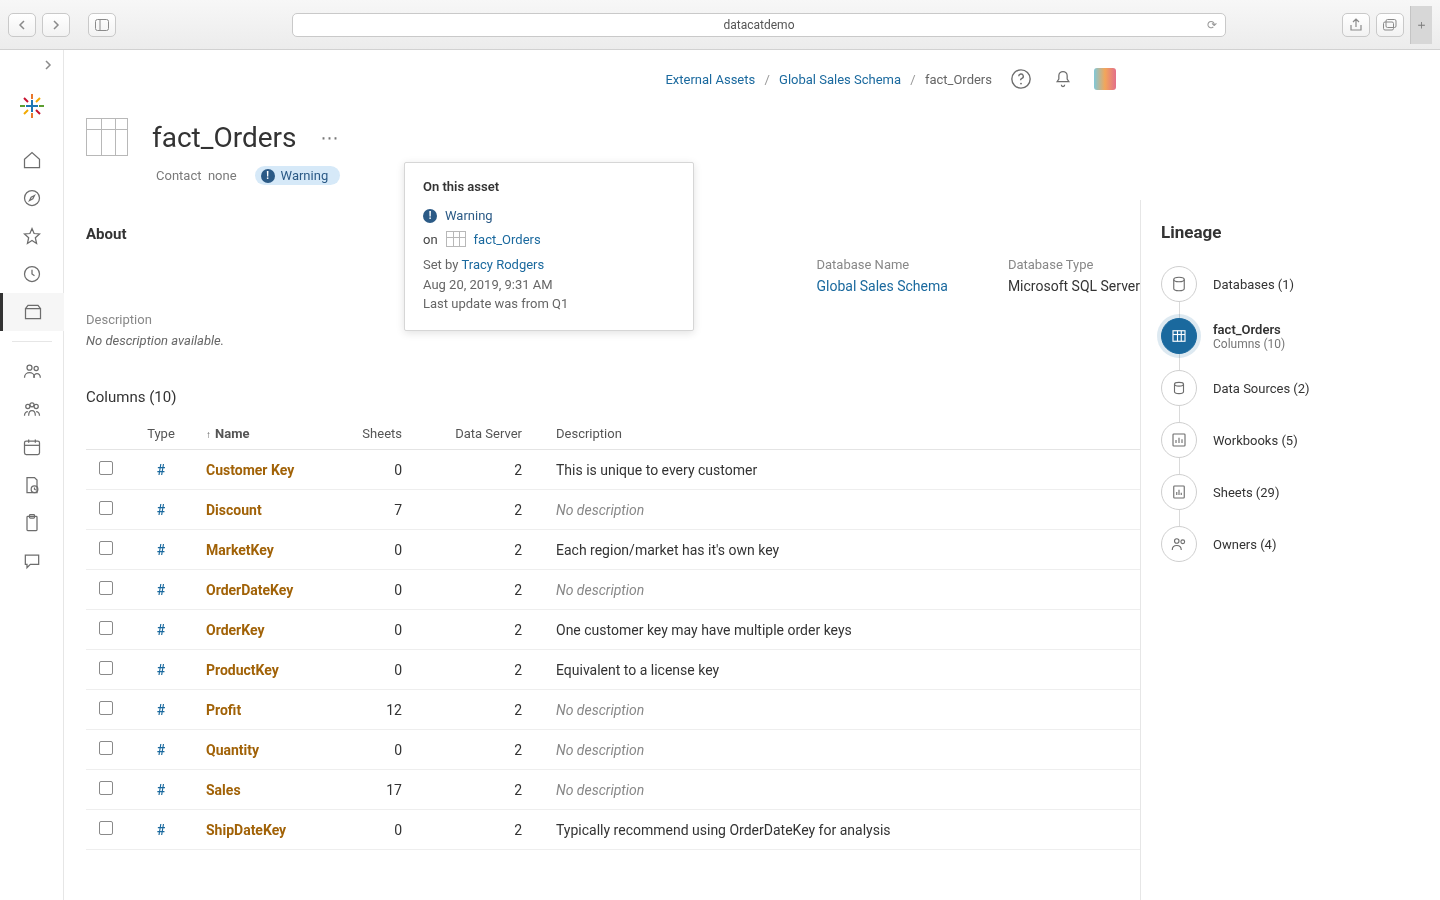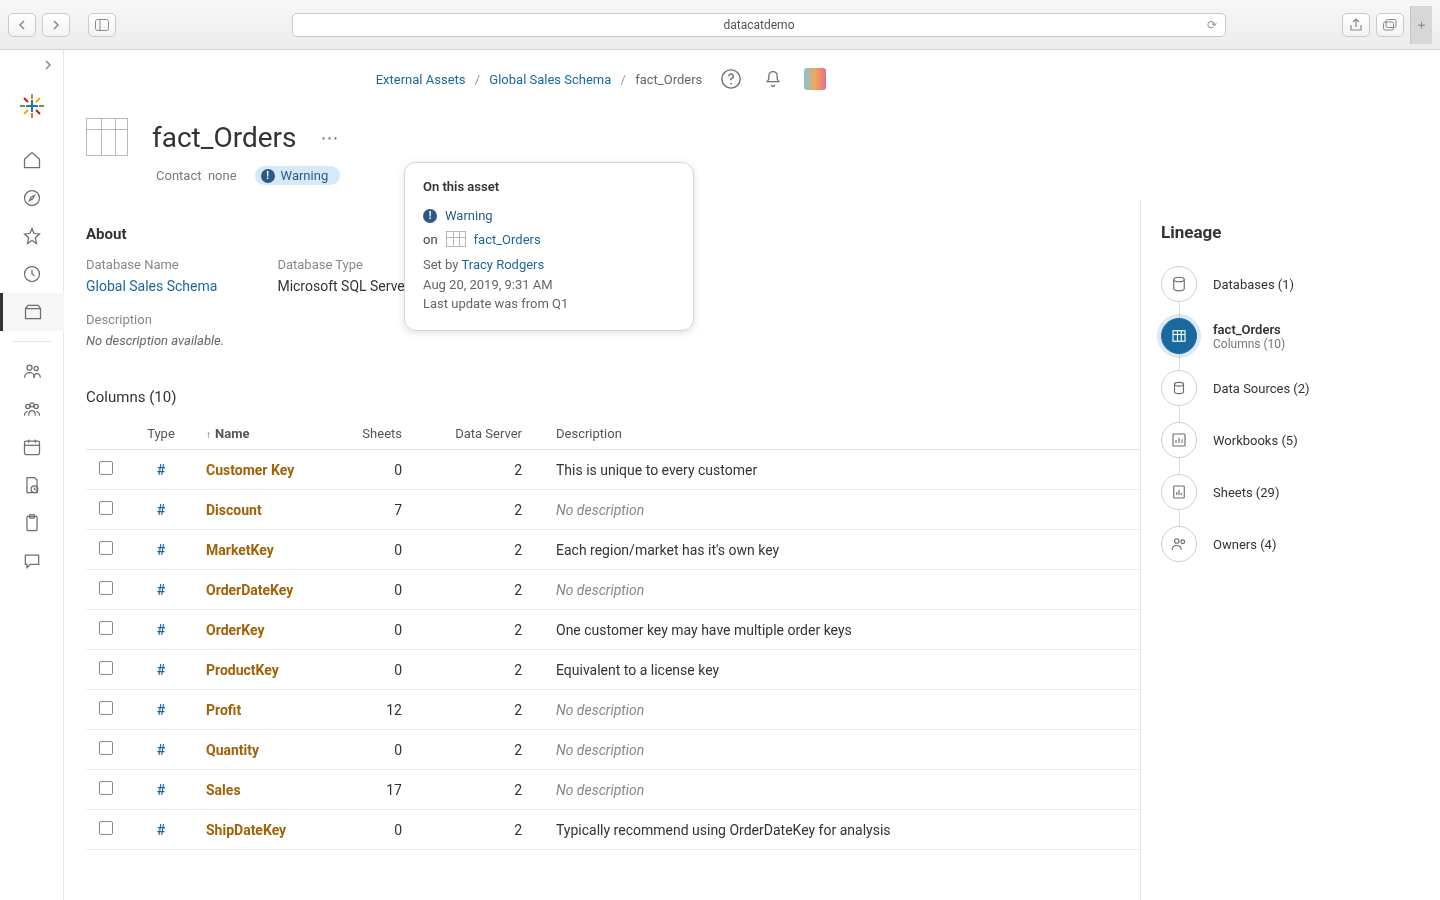--- a/index.html
+++ b/index.html
@@ -16,50 +16,50 @@
   .app { display:flex; height:862px; }
   .left-rail { width:64px; border-right:1px solid #e6e6e6; display:flex; flex-direction:column; align-items:center; padding-top:10px; gap:0; background:#fff;}
   .rail-collapse { width:100%; display:flex; justify-content:flex-end; padding-right:10px; color:#8a8a8a;}
   .rail-logo { margin:24px 0 20px; }
   .rail-item { width:64px; height:38px; display:flex; align-items:center; justify-content:center; color:#6d6d6d; }
   .rail-item.active { border-left:3px solid #333; background:#f6f6f6; }
   .rail-sep { width:40px; height:1px; background:#e6e6e6; margin:10px 0;}
   .rail-svg { width:20px; height:20px; stroke:#6d6d6d; fill:none; stroke-width:1.5;}
   .main { flex:1; display:flex; }
   .content { flex:1; padding:18px 0 0 22px; position:relative; }
-  .topbar { display:flex; align-items:center; justify-content:center; padding-right:24px; }
+  .topbar { display:flex; align-items:center; justify-content:flex-end; padding-right:24px; }
   .breadcrumbs { font-size:13px; color:#666;}
   .breadcrumbs a { color:#1a699e; text-decoration:none;}
   .breadcrumbs .sep { color:#9a9a9a; margin:0 6px;}
   .search-box { width:338px; height:32px; border:1px solid #c9c9c9; border-radius:2px; display:flex; align-items:center; padding:0 10px; color:#8a8a8a; gap:8px;}
   .search-box input { border:none; outline:none; flex:1; font-size:14px; color:#333;}
   .top-icons { display:flex; align-items:center; gap:20px; margin-left:18px;}
   .top-icon { width:22px; height:22px; color:#6d6d6d; display:flex; align-items:center; justify-content:center;}
   .title-row { display:flex; align-items:center; margin-top:28px; gap:24px;}
   .table-glyph { width:42px; height:38px; border:1px solid #b8b8b8; position:relative;}
   .table-glyph::before { content:""; position:absolute; left:0; right:0; top:10px; height:1px; background:#b8b8b8;}
   .table-glyph::after { content:""; position:absolute; top:0; bottom:0; left:14px; width:1px; background:#b8b8b8; box-shadow:14px 0 0 #b8b8b8;}
   h1.page-title { font-size:28px; font-weight:400; color:#333;}
   .title-more { color:#777; font-size:18px; letter-spacing:1px; }
   .subrow { display:flex; align-items:center; gap:18px; margin-left:70px; margin-top:10px; font-size:13px; color:#7a7a7a;}
   .warning-chip { background:#d6e9f8; color:#2b5a86; border-radius:12px; padding:2px 12px 2px 6px; display:flex; align-items:center; gap:6px; font-size:13px;}
   .info-dot { width:14px; height:14px; border-radius:50%; background:#2b5a86; color:#fff; display:inline-flex; align-items:center; justify-content:center; font-size:10px; font-weight:bold;}
   
-  .popover { position:absolute; left:340px; top:112px; width:290px; background:#fff; border:1px solid #d6d6d6; border-radius:12px; box-shadow:0 2px 8px rgba(0,0,0,.12); padding:16px 18px; font-size:13px; color:#444;}
+  .popover { position:absolute; left:340px; top:112px; width:290px; background:#fff; border:1px solid #d6d6d6; border-radius:2px; box-shadow:0 2px 8px rgba(0,0,0,.12); padding:16px 18px; font-size:13px; color:#444;}
   .popover h4 { font-size:13px; font-weight:600; margin-bottom:14px; color:#333;}
   .po-row { display:flex; align-items:center; gap:8px; margin-bottom:8px;}
   .po-link { color:#1a699e; text-decoration:none;}
   .po-small-table { width:20px; height:16px; border:1px solid #b8b8b8; position:relative; display:inline-block;}
   .po-small-table::before{content:"";position:absolute;left:0;right:0;top:5px;height:1px;background:#b8b8b8;}
   .po-small-table::after{content:"";position:absolute;top:0;bottom:0;left:6px;width:1px;background:#b8b8b8;box-shadow:6px 0 0 #b8b8b8;}
   .po-meta { color:#666; line-height:1.5;}
   
   .about { margin-top:40px;}
   .about h3 { font-size:15px; font-weight:700; color:#333; margin-bottom:14px;}
-  .about-grid { display:flex; gap:60px;}
+  .about-grid { display:flex; gap:60px;justify-content:flex-end;}
   .about-col .lbl { color:#888; font-size:13px; margin-bottom:6px;}
   .about-col .val { font-size:14px; color:#333;}
   .about-col .val a { color:#1a699e; text-decoration:none;}
   .about-desc { margin-top:18px;}
   .about-desc .lbl { color:#888; font-size:13px; margin-bottom:6px;}
   .about-desc .val { font-style:italic; color:#666;}
   
   .cols-hdr { margin-top:40px; font-size:15px; color:#333;}
   table.cols { width:100%; border-collapse:collapse; margin-top:12px; }
   table.cols th { text-align:left; font-weight:400; color:#555; font-size:13px; padding:8px 10px; border-bottom:1px solid #e4e4e4;}

